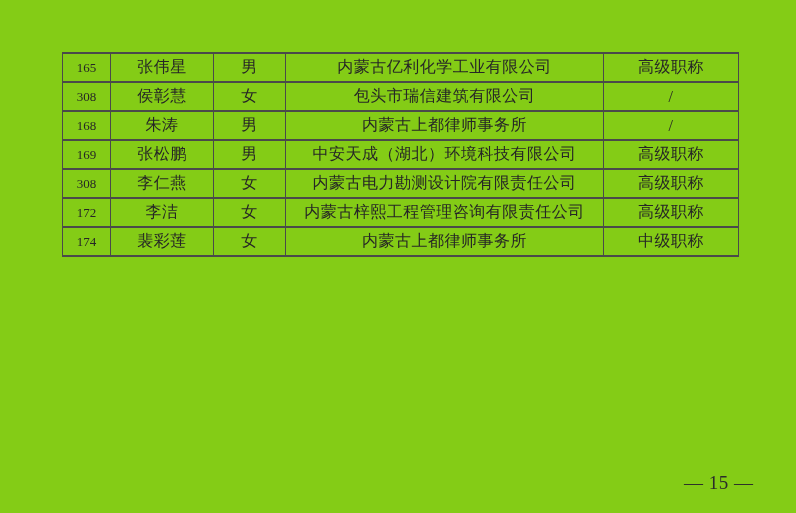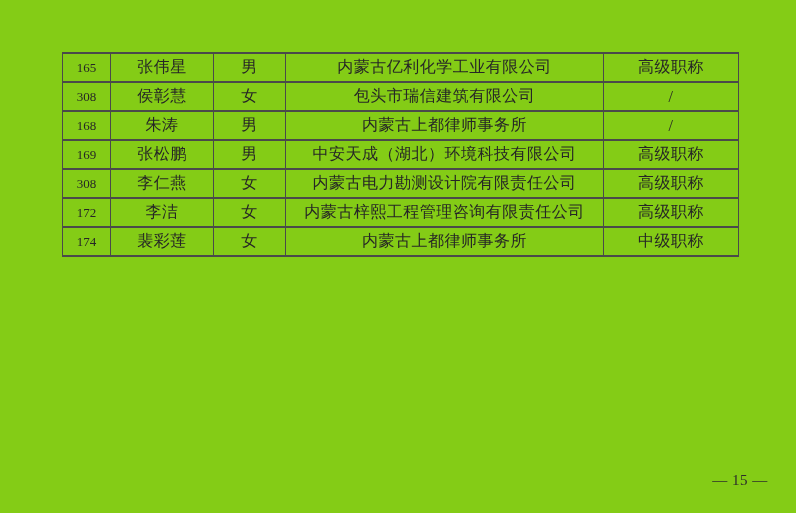--- a/index.html
+++ b/index.html
@@ -47,25 +47,24 @@
   .doc-table td.cell-no {
     font-size: 13px;
     letter-spacing: 0;
   }
   .footer-page-number {
     position: absolute;
     left: 684px;
     top: 472px;
     width: 64px;
     text-align: center;
-    font-size: 15px;
+    font-size: 19px;
     color: #2b2b2b;
     letter-spacing: 0.5px;
     white-space: nowrap;
-    margin-left: 24px;
   }
 </style>
 </head>
 <body>
 
 <div class="page">
 
   <table class="doc-table">
     <colgroup>
       <col style="width:48px">

